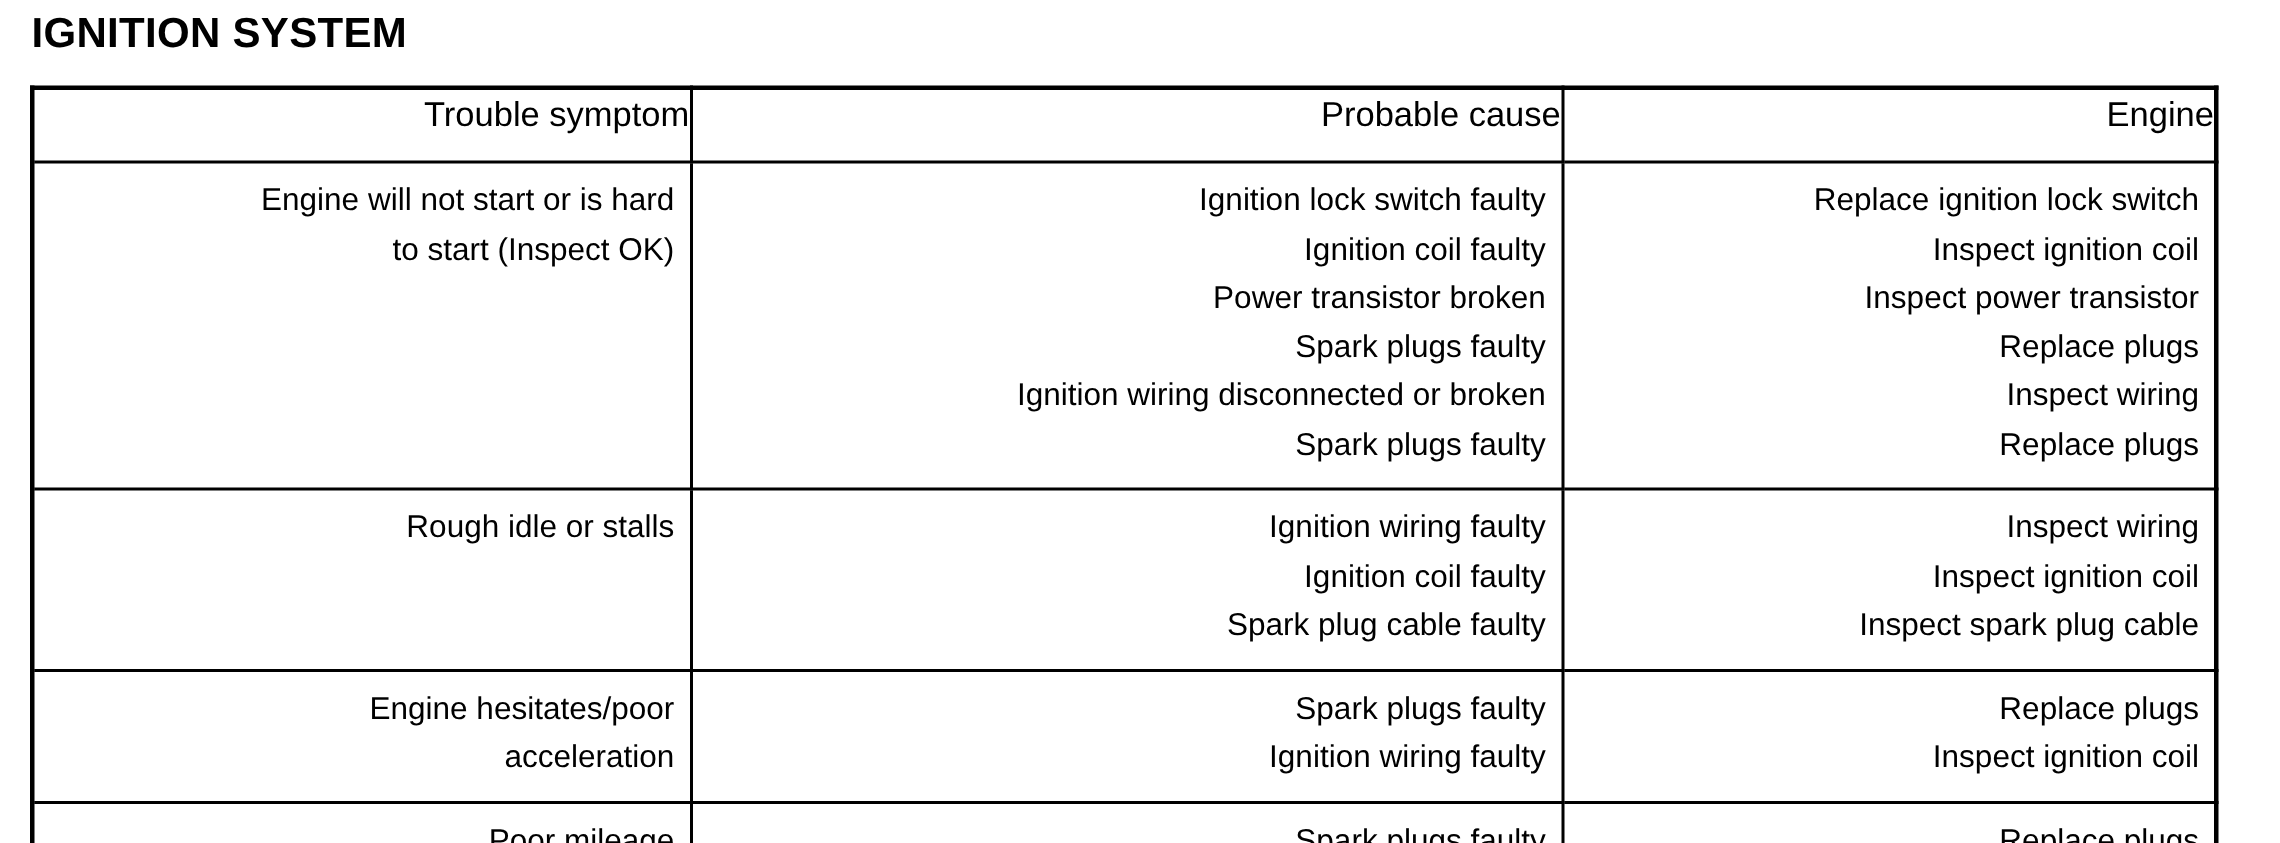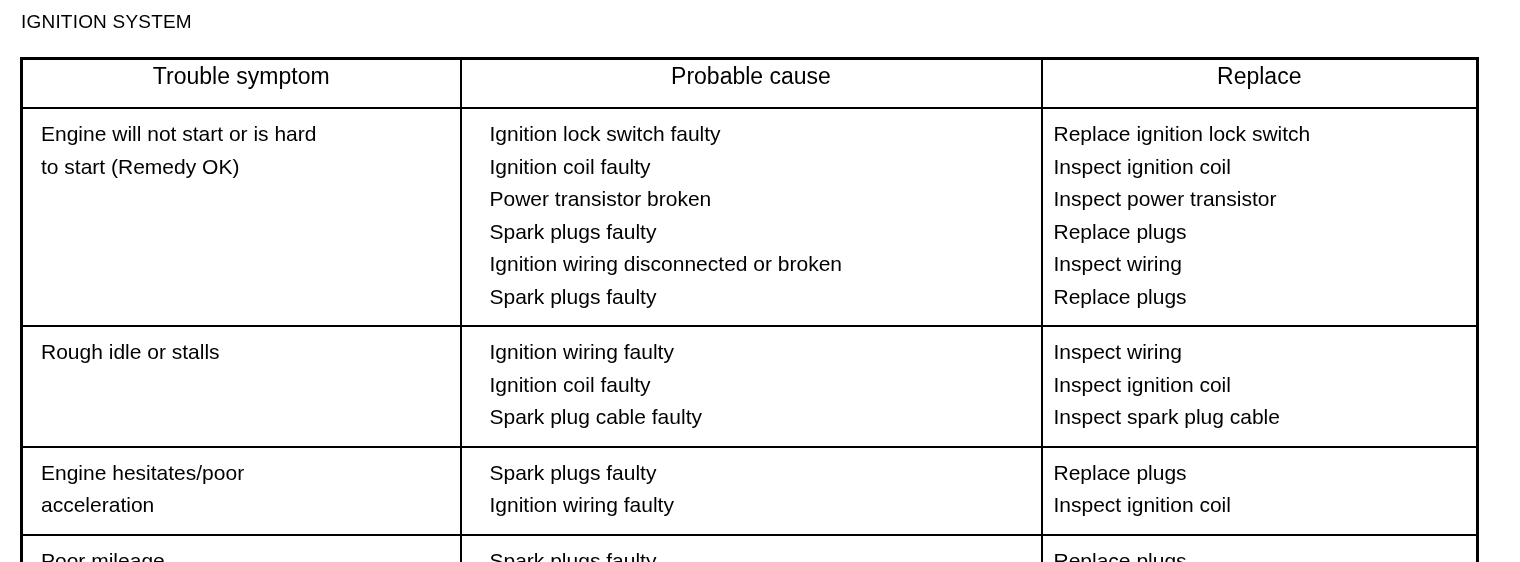--- a/index.html
+++ b/index.html
@@ -13,22 +13,22 @@
     font-family: "Liberation Sans", sans-serif;
     color: #000000;
     overflow: hidden;
     position: relative;
   }
 
   #page-title {
     position: absolute;
     left: 21px;
     top: 8px;
-    font-size: 19px;
-    font-weight: normal;
+    font-size: 28px;
+    font-weight: bold;
     letter-spacing: 0.2px;
     line-height: 28px;
     white-space: nowrap;
   }
 
   #troubleshooting-table {
     position: absolute;
     left: 20px;
     top: 57px;
     width: 1456px;
@@ -40,20 +40,21 @@
   #troubleshooting-table col.col-symptom { width: 439px; }
   #troubleshooting-table col.col-cause   { width: 581px; }
   #troubleshooting-table col.col-remedy  { width: 436px; }
 
   #troubleshooting-table th,
   #troubleshooting-table td {
     border: 2px solid #000000;
     padding: 0;
     vertical-align: top;
     font-weight: normal;
+    text-align: right;
   }
 
   .header-cell {
     text-align: center;
     font-size: 23px;
     line-height: 33px;
     height: 47px;
     vertical-align: middle;
     padding: 6px 0 8px 0;
   }
@@ -85,29 +86,29 @@
 <table id="troubleshooting-table">
   <colgroup>
     <col class="col-symptom">
     <col class="col-cause">
     <col class="col-remedy">
   </colgroup>
   <thead>
     <tr>
       <th class="header-cell">Trouble symptom</th>
       <th class="header-cell">Probable cause</th>
-      <th class="header-cell">Replace</th>
+      <th class="header-cell">Engine</th>
     </tr>
   </thead>
   <tbody id="table-body">
       <tr class="row-1">
         <td class="symptom-cell">
           <div class="cell-inner">
             <div class="cell-line">Engine will not start or is hard</div>
-            <div class="cell-line">to start (Remedy OK)</div>
+            <div class="cell-line">to start (Inspect OK)</div>
           </div>
         </td>
         <td class="cause-cell">
           <div class="cell-inner">
             <div class="cell-line">Ignition lock switch faulty</div>
             <div class="cell-line">Ignition coil faulty</div>
             <div class="cell-line">Power transistor broken</div>
             <div class="cell-line">Spark plugs faulty</div>
             <div class="cell-line">Ignition wiring disconnected or broken</div>
             <div class="cell-line">Spark plugs faulty</div>

